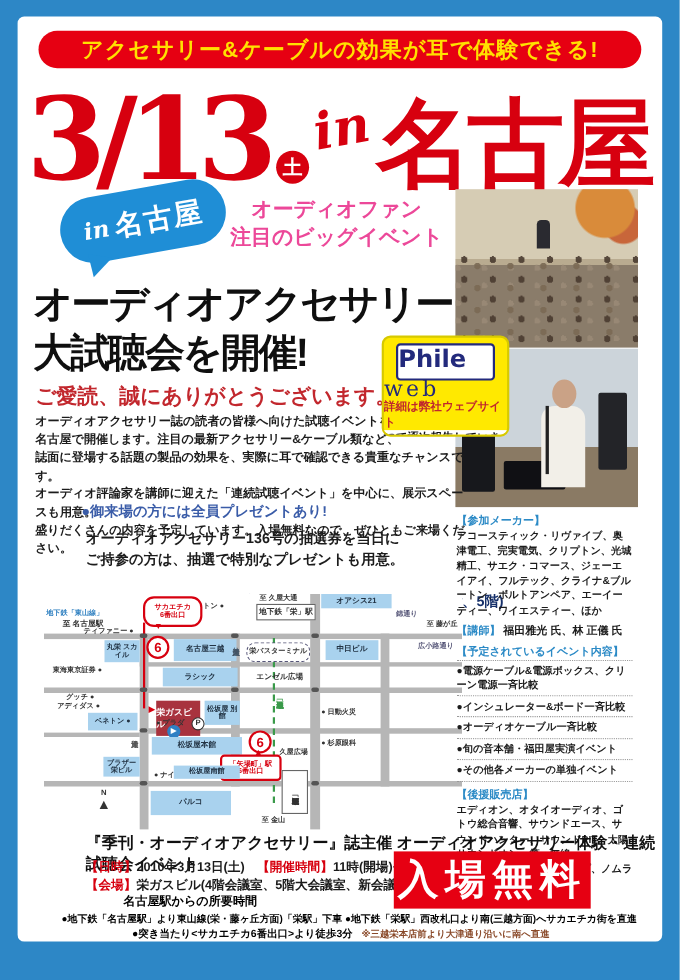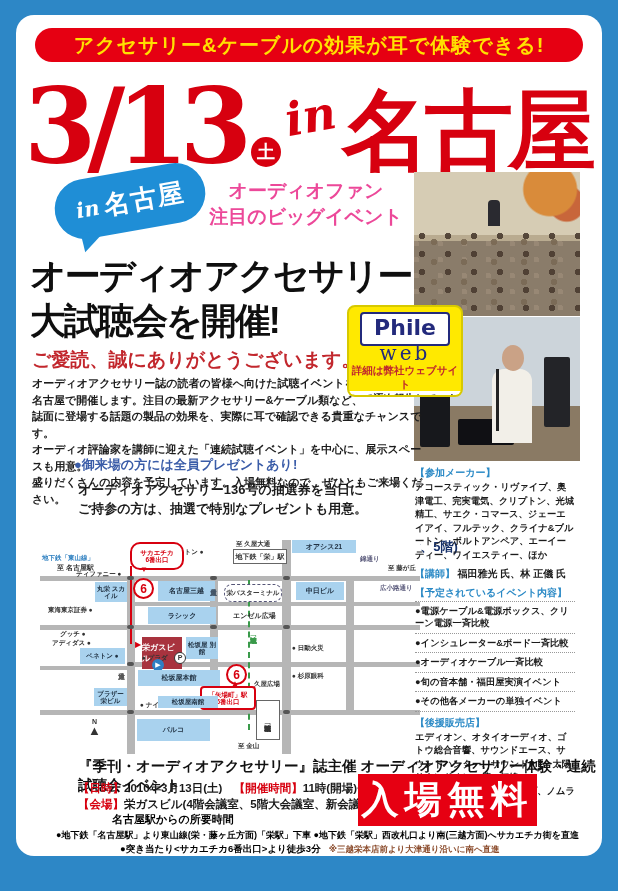--- a/index.html
+++ b/index.html
@@ -1,18 +1,18 @@
 <!DOCTYPE html>
 <html><head>
 <meta charset="utf-8">
 <style>
   html,body{margin:0;padding:0;}
   body{font-family:"Liberation Sans","DejaVu Sans",sans-serif;}
   .page{position:relative;width:618px;height:891px;background:#2d87c6;overflow:hidden;}
-  .card{position:absolute;left:16px;top:15px;width:586px;height:841px;background:#ffffff;border-radius:18px;overflow:hidden;}
+  .card{position:absolute;left:16px;top:15px;width:586px;height:841px;background:#ffffff;border-radius:6px;overflow:hidden;}
   .abs{position:absolute;}
 
   
   .banner{left:19px;top:13px;width:548px;height:34px;background:#e60012;border-radius:18px;
           display:flex;align-items:center;justify-content:center;}
   .banner span{color:#ffe100;font-size:20px;font-weight:800;letter-spacing:1px;}
 
   
   .titlerow{left:8px;top:44px;width:572px;height:118px;display:flex;align-items:flex-end;color:#d7000f;}
   .t-date{font-family:"DejaVu Serif",serif;font-weight:900;font-size:104px;line-height:100px;letter-spacing:-9px;}
@@ -48,21 +48,21 @@
   .pfigure{left:74px;top:28px;width:12px;height:26px;background:#2a2a30;border-radius:4px 4px 0 0;}
   .photo2{left:398px;top:302px;background:linear-gradient(#ccd4da 0 62%, #8a7a64 62% 100%);}
   .spk-l{left:6px;top:52px;width:30px;height:78px;background:#17181c;border-radius:2px;}
   .spk-r{left:130px;top:40px;width:26px;height:70px;background:#232428;border-radius:2px;}
   .gear{left:44px;top:102px;width:56px;height:26px;background:#101014;border-radius:2px;}
   .person-body{left:78px;top:52px;width:40px;height:74px;background:#f2efe8;border-radius:12px 12px 0 0;}
   .person-head{left:88px;top:28px;width:22px;height:26px;background:#caa286;border-radius:50%;}
   .mic{left:82px;top:52px;width:3px;height:62px;background:#222;}
 
   
-  .phile{left:331px;top:290px;width:112px;height:88px;background:#ffe900;border:2px solid #d7c900;border-radius:8px;overflow:hidden;text-align:center;}
+  .phile{left:331px;top:290px;width:112px;height:88px;background:#ffe900;border:2px solid #d7c900;border-radius:8px;overflow:hidden;text-align:left;}
   .phile-logo{margin:5px auto 0;width:86px;height:30px;background:#fff;border:2px solid #232a7c;border-radius:4px;
       color:#232a7c;font-weight:900;font-size:22px;line-height:28px;font-family:"DejaVu Sans",sans-serif;}
   .phile-web{color:#232a7c;font-family:"DejaVu Serif",serif;font-size:20px;line-height:15px;letter-spacing:3px;}
   .phile-n1{color:#c0272d;font-weight:800;font-size:10.5px;line-height:14px;margin-top:2px;}
   .phile-n2{background:#fff;color:#111;font-weight:800;font-size:10.5px;line-height:15px;}
 
   
   .headline{left:14px;top:238px;width:420px;color:#0f0f0f;font-weight:900;font-size:36px;line-height:45px;letter-spacing:-2px;white-space:pre-line;}
   .thanks{left:16px;top:332px;font-size:19px;font-weight:800;color:#c2272d;}
   .bodytext{left:16px;top:360px;width:396px;}

